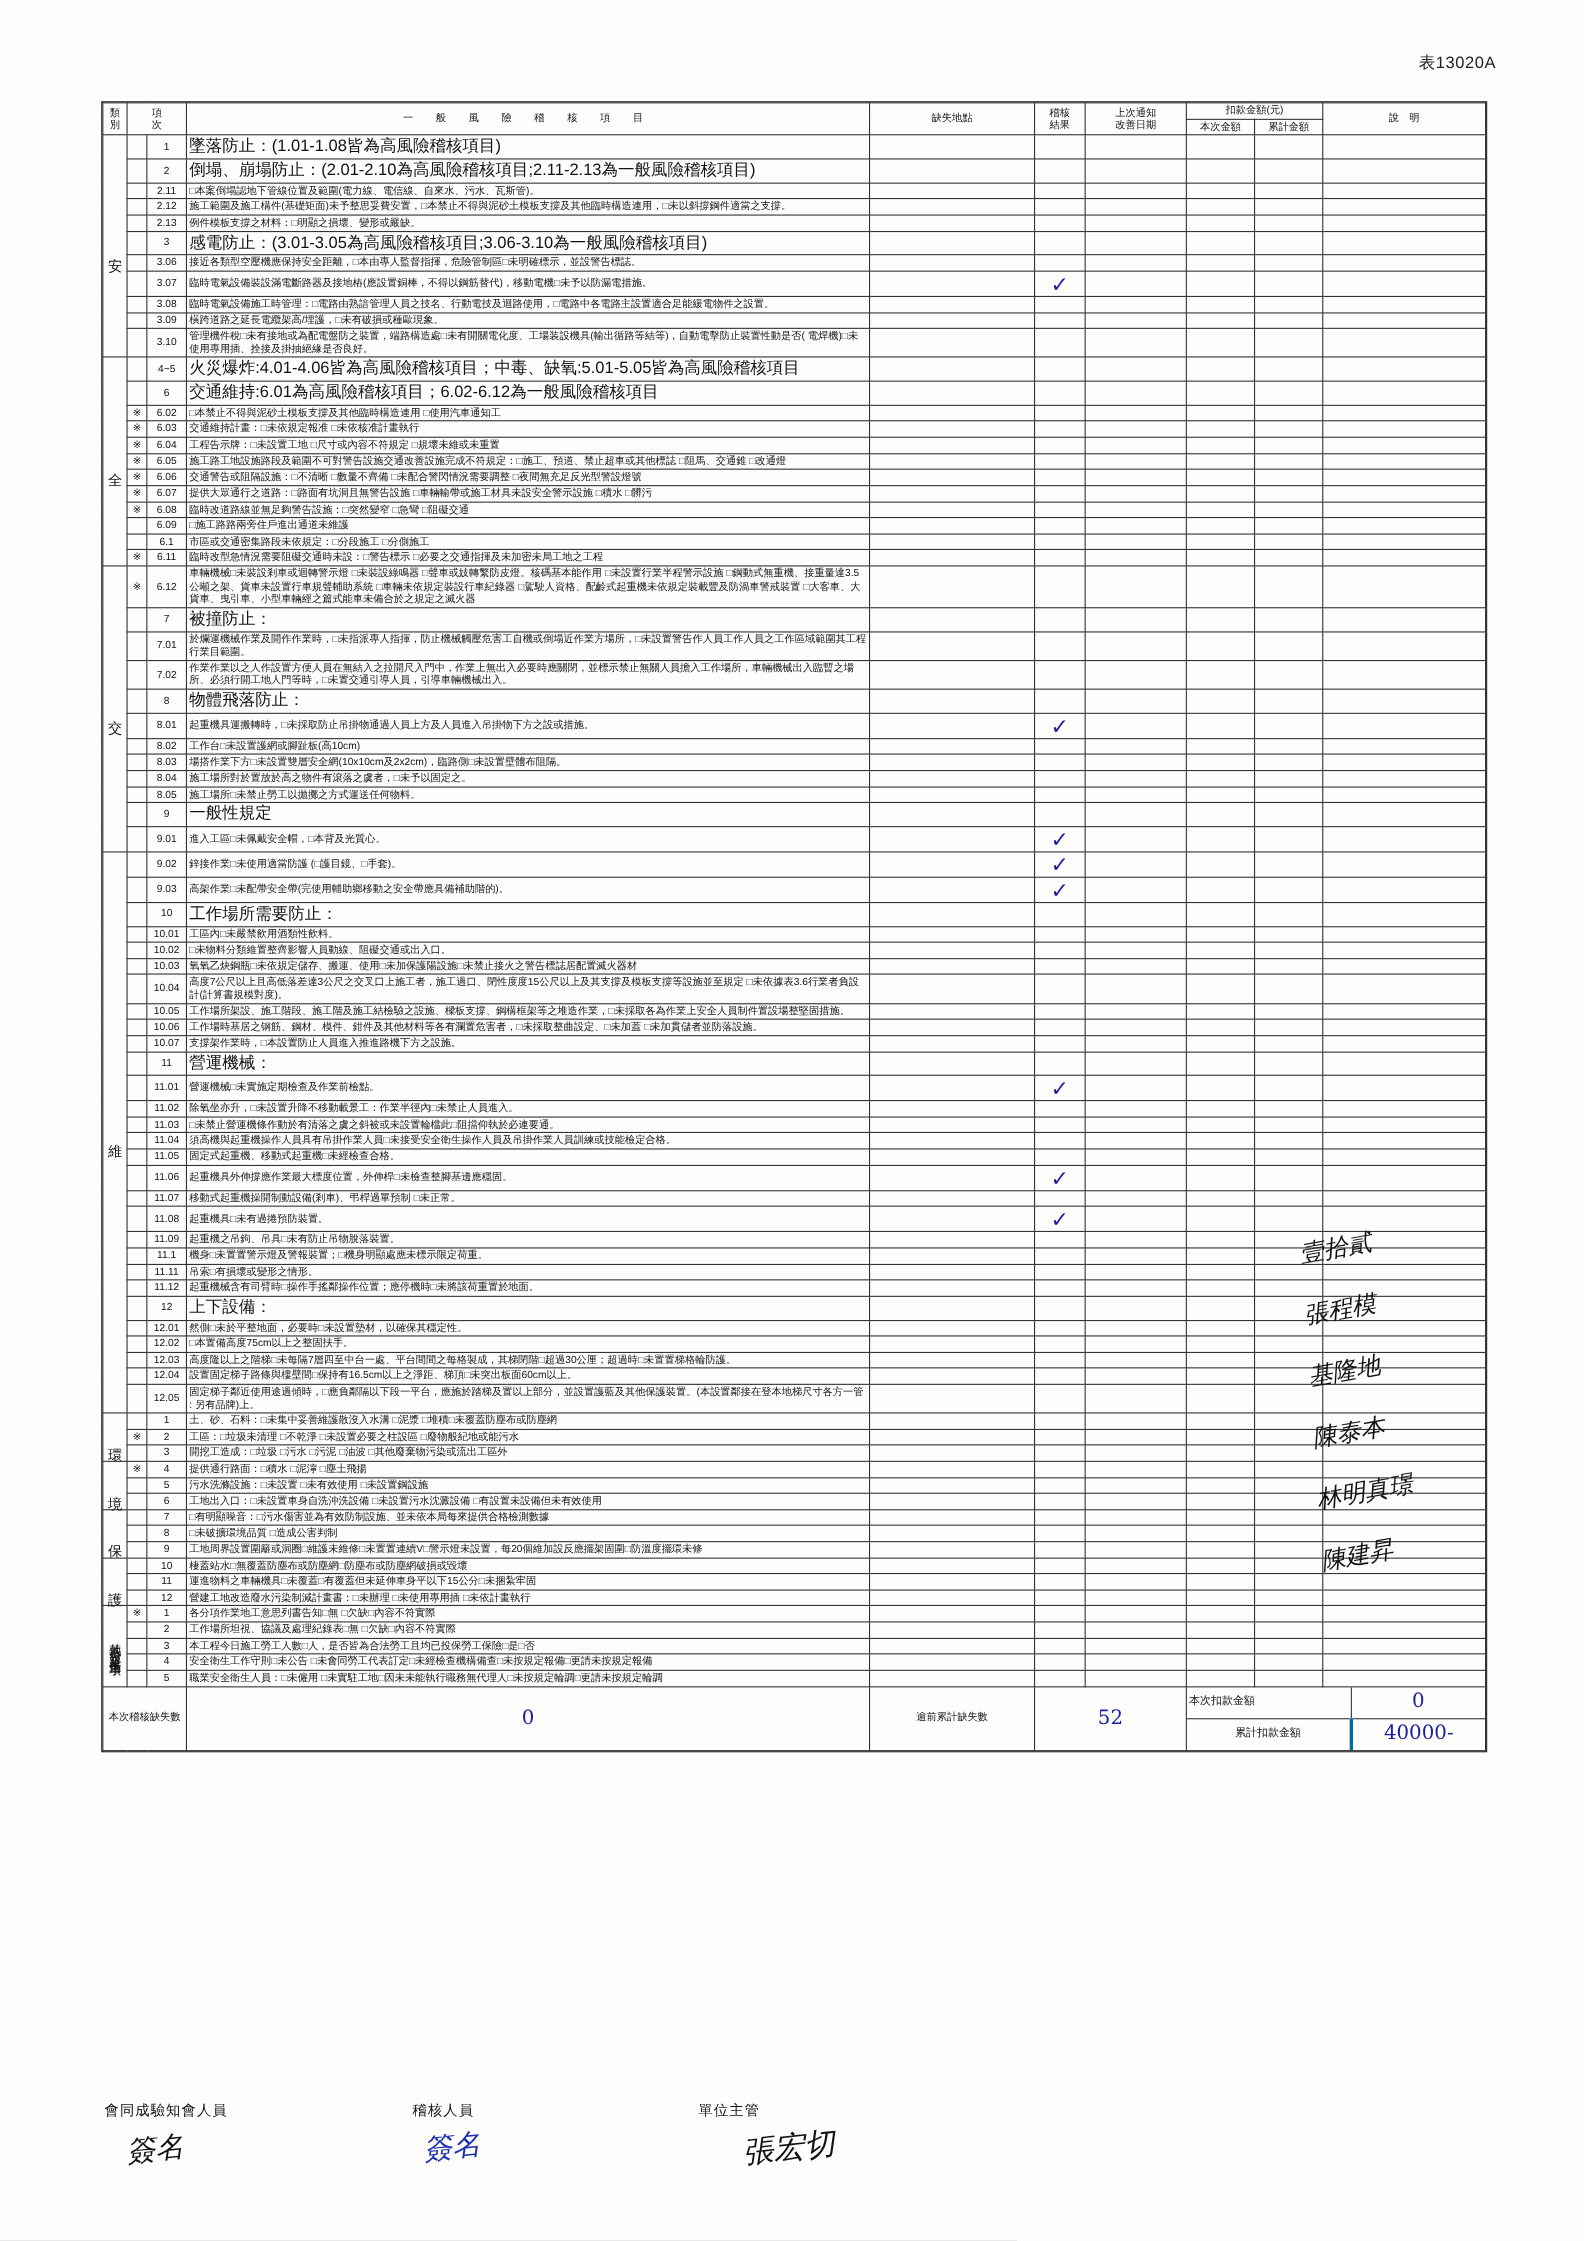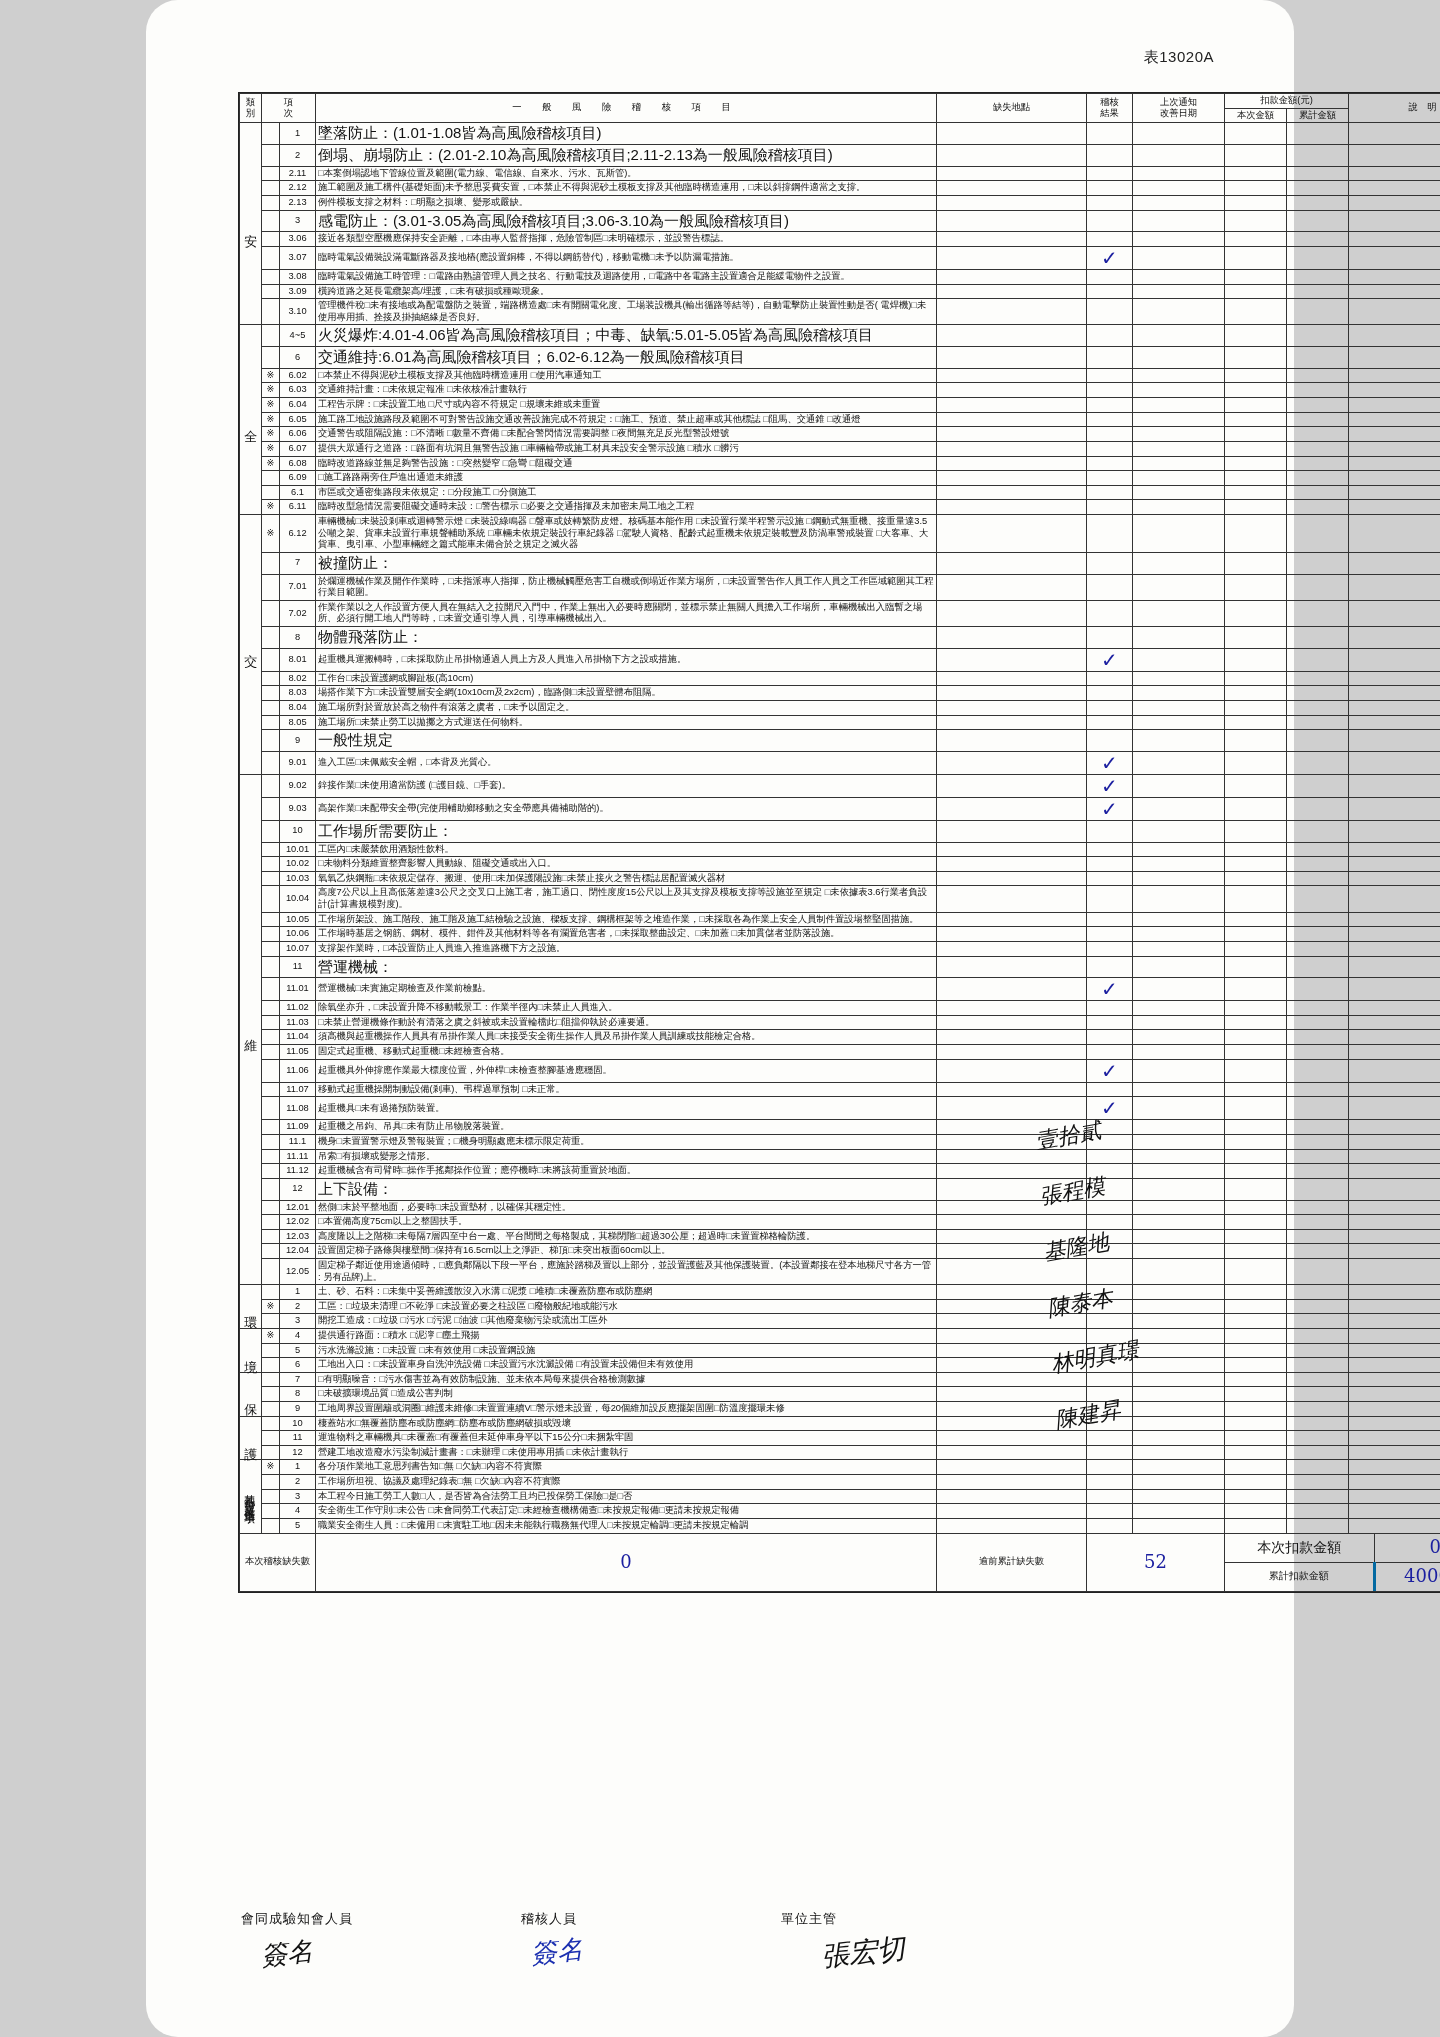--- a/index.html
+++ b/index.html
@@ -1,20 +1,19 @@
 <!DOCTYPE html>
 <html><head>
 <meta charset="utf-8">
 <style>
   html,body{margin:0;padding:0;background:#cfcfcf;}
   body{font-family:"Liberation Sans","DejaVu Sans",sans-serif;}
   .page{
-    position:relative;width:1148px;height:2037px;background:#fdfdfb;margin:0 auto;
+    position:relative;width:1440px;height:2037px;background:#fdfdfb;margin:0 auto;
     box-sizing:border-box;
-    border-radius:32px;
   }
   .form-code{
     position:absolute;top:48px;right:80px;font-size:15px;color:#222;letter-spacing:.5px;
   }
   .sheet{
     position:absolute;left:92px;top:92px;width:1258px;
     border:1.5px solid #222;border-collapse:collapse;
   }
   table.main{border-collapse:collapse;width:100%;table-layout:fixed;}
   table.main td,table.main th{
@@ -1039,21 +1038,21 @@
       <tfoot>
         <tr class="footrow">
           <td colspan="3">本次稽核缺失數</td>
           <td style="text-align:center;"><span class="zero">0</span></td>
           <td>逾前累計缺失數</td>
           <td colspan="2" style="text-align:center;"><span class="zero">52</span></td>
           <td colspan="3" style="padding:0;">
             <table style="width:100%;border-collapse:collapse;">
               <tbody>
                   <tr>
-                <td style="border:none;border-bottom:1px solid #333;width:55%;font-size:14px;text-align:center;">本次扣款金額</td>
+                <td style="border:none;border-bottom:1px solid #333;width:55%;font-size:10px;text-align:left;">本次扣款金額</td>
                 <td style="border:none;border-bottom:1px solid #333;border-left:1px solid #333;font-size:11px;text-align:center;"><span class="zero">0</span></td>
               </tr>
               <tr>
                 <td style="border:none;font-size:10px;text-align:center;">累計扣款金額</td>
                 <td style="border:none;border-left:3px solid #0369a1;font-size:11px;text-align:center;"><span class="zero">40000-</span></td>
               </tr>
             </tbody>
               </table>
           </td>
         </tr>

